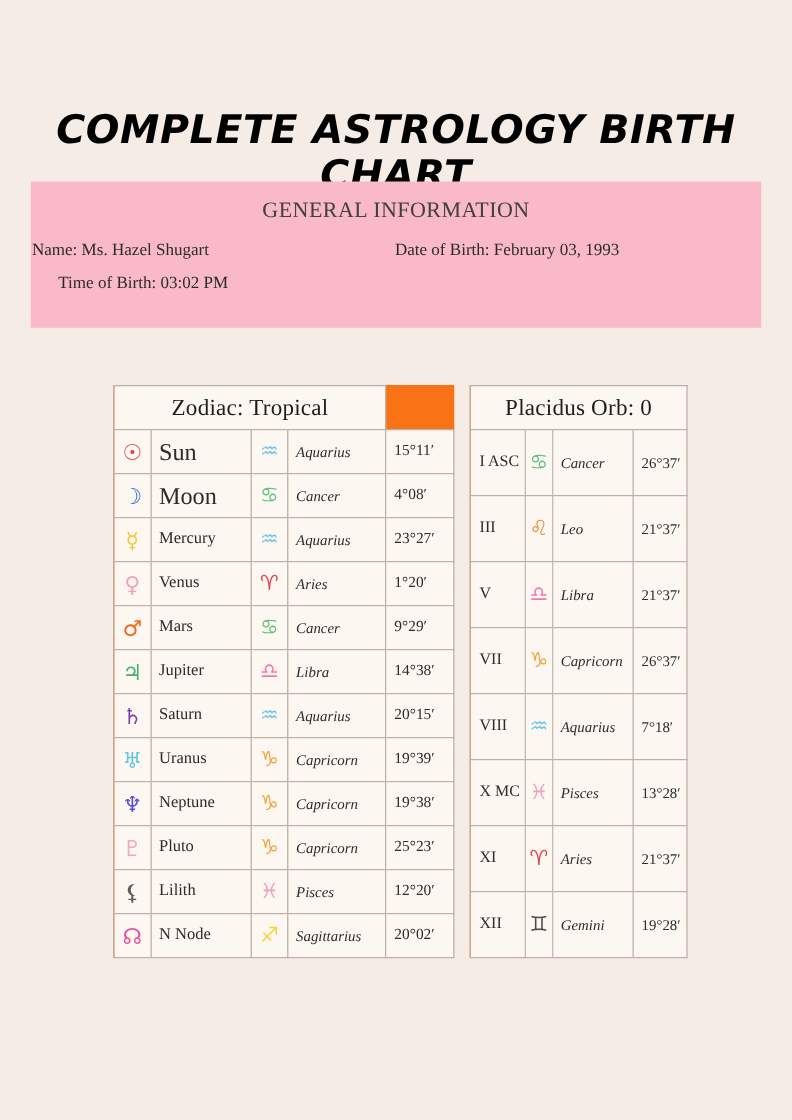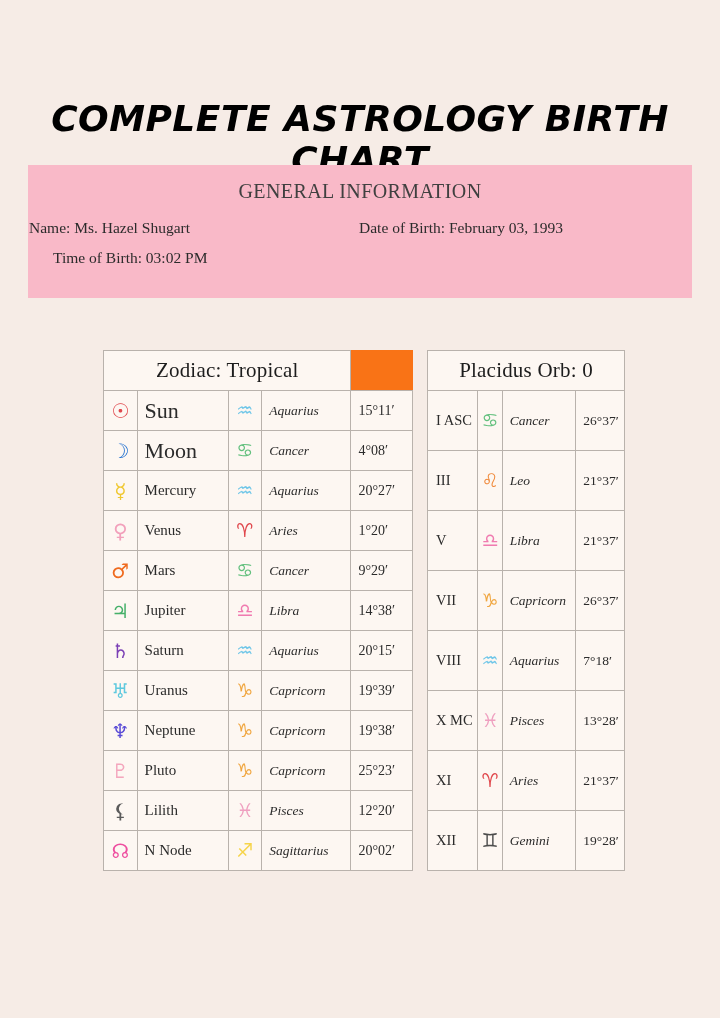--- a/index.html
+++ b/index.html
@@ -170,21 +170,21 @@
             <td class="c-name big">Moon</td>
             <td class="c-sgl s-cancer">♋</td>
             <td class="c-sign">Cancer</td>
             <td class="c-deg">4°08′</td>
           </tr>
           <tr>
             <td class="c-glyph g-mercury">☿</td>
             <td class="c-name">Mercury</td>
             <td class="c-sgl s-aquarius">♒</td>
             <td class="c-sign">Aquarius</td>
-            <td class="c-deg">20°27′</td>
+            <td class="c-deg">23°27′</td>
           </tr>
           <tr>
             <td class="c-glyph g-venus">♀</td>
             <td class="c-name">Venus</td>
             <td class="c-sgl s-aries">♈</td>
             <td class="c-sign">Aries</td>
             <td class="c-deg">1°20′</td>
           </tr>
           <tr>
             <td class="c-glyph g-mars">♂</td>

